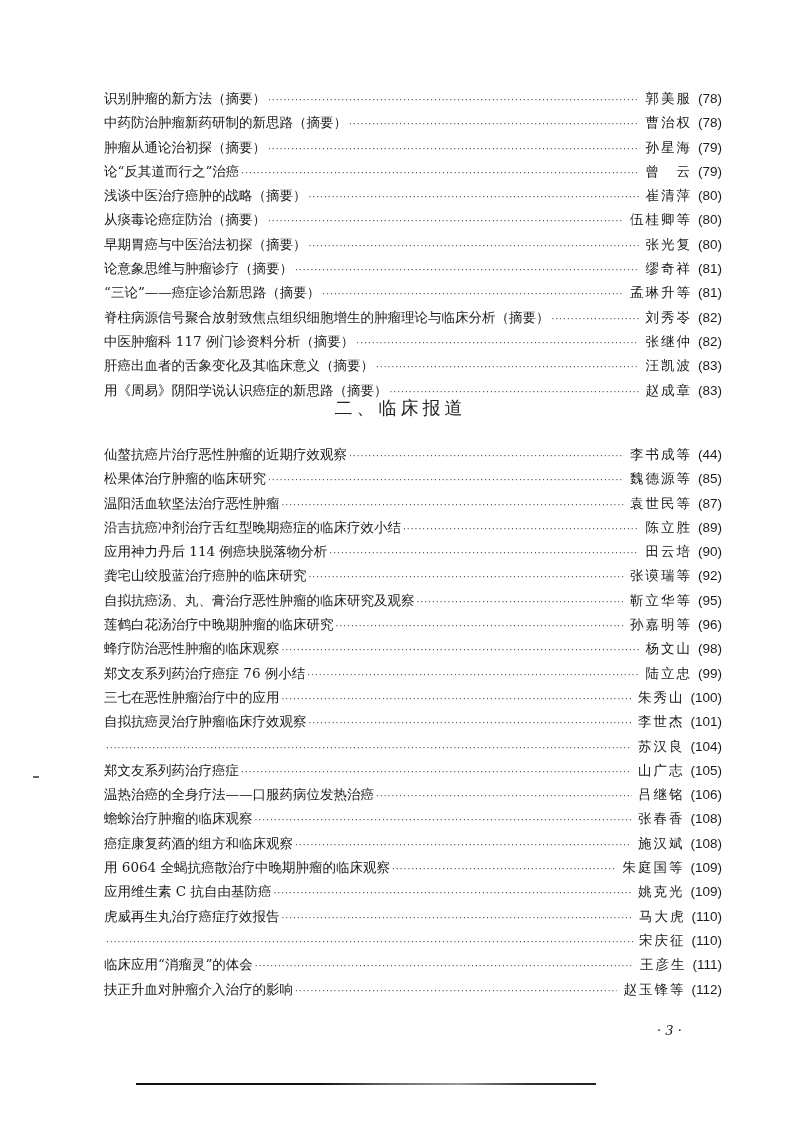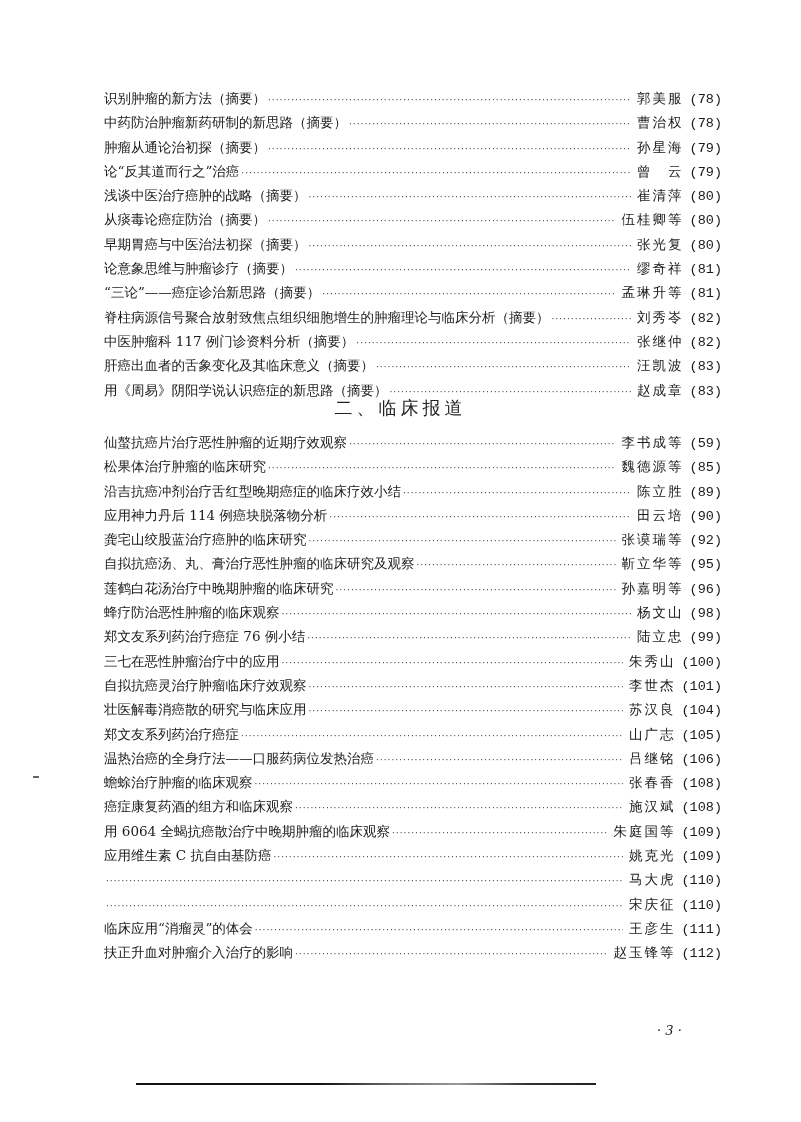--- a/index.html
+++ b/index.html
@@ -4,35 +4,35 @@
 <style>
   html, body { margin: 0; padding: 0; background: #ffffff; }
   body {
     width: 801px; height: 1122px; position: relative; overflow: hidden;
     font-family: "DejaVu Serif", "Liberation Serif", serif;
     color: #1a1a1a;
   }
   .page { position: absolute; left: 0; top: 0; width: 736px; height: 1122px; }
   .toc { position: absolute; left: 104px; width: 618px; }
   .toc-a { top: 86px; }
-  .toc-b { top: 430px; }
+  .toc-b { top: 442px; }
   .row {
     display: flex; align-items: baseline; height: 24.3px;
     font-size: 13.5px; line-height: 24.3px; white-space: nowrap;
   }
   .title { flex: 0 0 auto; }
   .leader {
     flex: 1 1 auto; overflow: hidden; margin: 0 6px 0 2px;
     color: #333; letter-spacing: 1px; font-size: 9px;
   }
   .leader::before {
     content: "··············································································································································";
   }
   .author { flex: 0 0 auto; letter-spacing: 2px; }
-  .pg { flex: 0 0 auto; margin-left: 6px; font-family: Liberation Mono, monospace; }
+  .pg { flex: 0 0 auto; margin-left: 6px; font-family: Liberation Sans, sans-serif; }
   .section-heading {
     position: absolute; top: 396px; left: 0; width: 801px; text-align: center;
     font-size: 18px; letter-spacing: 4px; color: #222;
     font-family: "DejaVu Sans", sans-serif; font-weight: 300;
   }
   .folio {
     position: absolute; left: 657px; top: 1023px; font-size: 13px; font-style: italic;
   }
   .rule {
     position: absolute; left: 136px; top: 1083px; width: 460px; height: 2px;
@@ -126,29 +126,35 @@
       </div>
     </div>
 
   <div class="section-heading">二、临床报道</div>
 
   <div class="toc toc-b" id="toc-b">
       <div class="row">
         <span class="title">仙螯抗癌片治疗恶性肿瘤的近期疗效观察</span>
         <span class="leader"></span>
         <span class="author">李书成等</span>
-        <span class="pg">(59)</span>
+        <span class="pg">(44)</span>
       </div>
       <div class="row">
         <span class="title">松果体治疗肿瘤的临床研究</span>
         <span class="leader"></span>
         <span class="author">魏德源等</span>
         <span class="pg">(85)</span>
       </div>
       <div class="row">
+        <span class="title">温阳活血软坚法治疗恶性肿瘤</span>
+        <span class="leader"></span>
+        <span class="author">袁世民等</span>
+        <span class="pg">(87)</span>
+      </div>
+      <div class="row">
         <span class="title">沿吉抗癌冲剂治疗舌红型晚期癌症的临床疗效小结</span>
         <span class="leader"></span>
         <span class="author">陈立胜</span>
         <span class="pg">(89)</span>
       </div>
       <div class="row">
         <span class="title">应用神力丹后 114 例癌块脱落物分析</span>
         <span class="leader"></span>
         <span class="author">田云培</span>
         <span class="pg">(90)</span>
@@ -189,21 +195,20 @@
         <span class="author">朱秀山</span>
         <span class="pg">(100)</span>
       </div>
       <div class="row">
         <span class="title">自拟抗癌灵治疗肿瘤临床疗效观察</span>
         <span class="leader"></span>
         <span class="author">李世杰</span>
         <span class="pg">(101)</span>
       </div>
       <div class="row">
-        <span class="title">壮医解毒消癌散的研究与临床应用</span>
         <span class="leader"></span>
         <span class="author">苏汉良</span>
         <span class="pg">(104)</span>
       </div>
       <div class="row">
         <span class="title">郑文友系列药治疗癌症</span>
         <span class="leader"></span>
         <span class="author">山广志</span>
         <span class="pg">(105)</span>
       </div>
@@ -231,20 +236,21 @@
         <span class="author">朱庭国等</span>
         <span class="pg">(109)</span>
       </div>
       <div class="row">
         <span class="title">应用维生素 C 抗自由基防癌</span>
         <span class="leader"></span>
         <span class="author">姚克光</span>
         <span class="pg">(109)</span>
       </div>
       <div class="row">
+        <span class="title">虎威再生丸治疗癌症疗效报告</span>
         <span class="leader"></span>
         <span class="author">马大虎</span>
         <span class="pg">(110)</span>
       </div>
       <div class="row">
         <span class="leader"></span>
         <span class="author">宋庆征</span>
         <span class="pg">(110)</span>
       </div>
       <div class="row">

